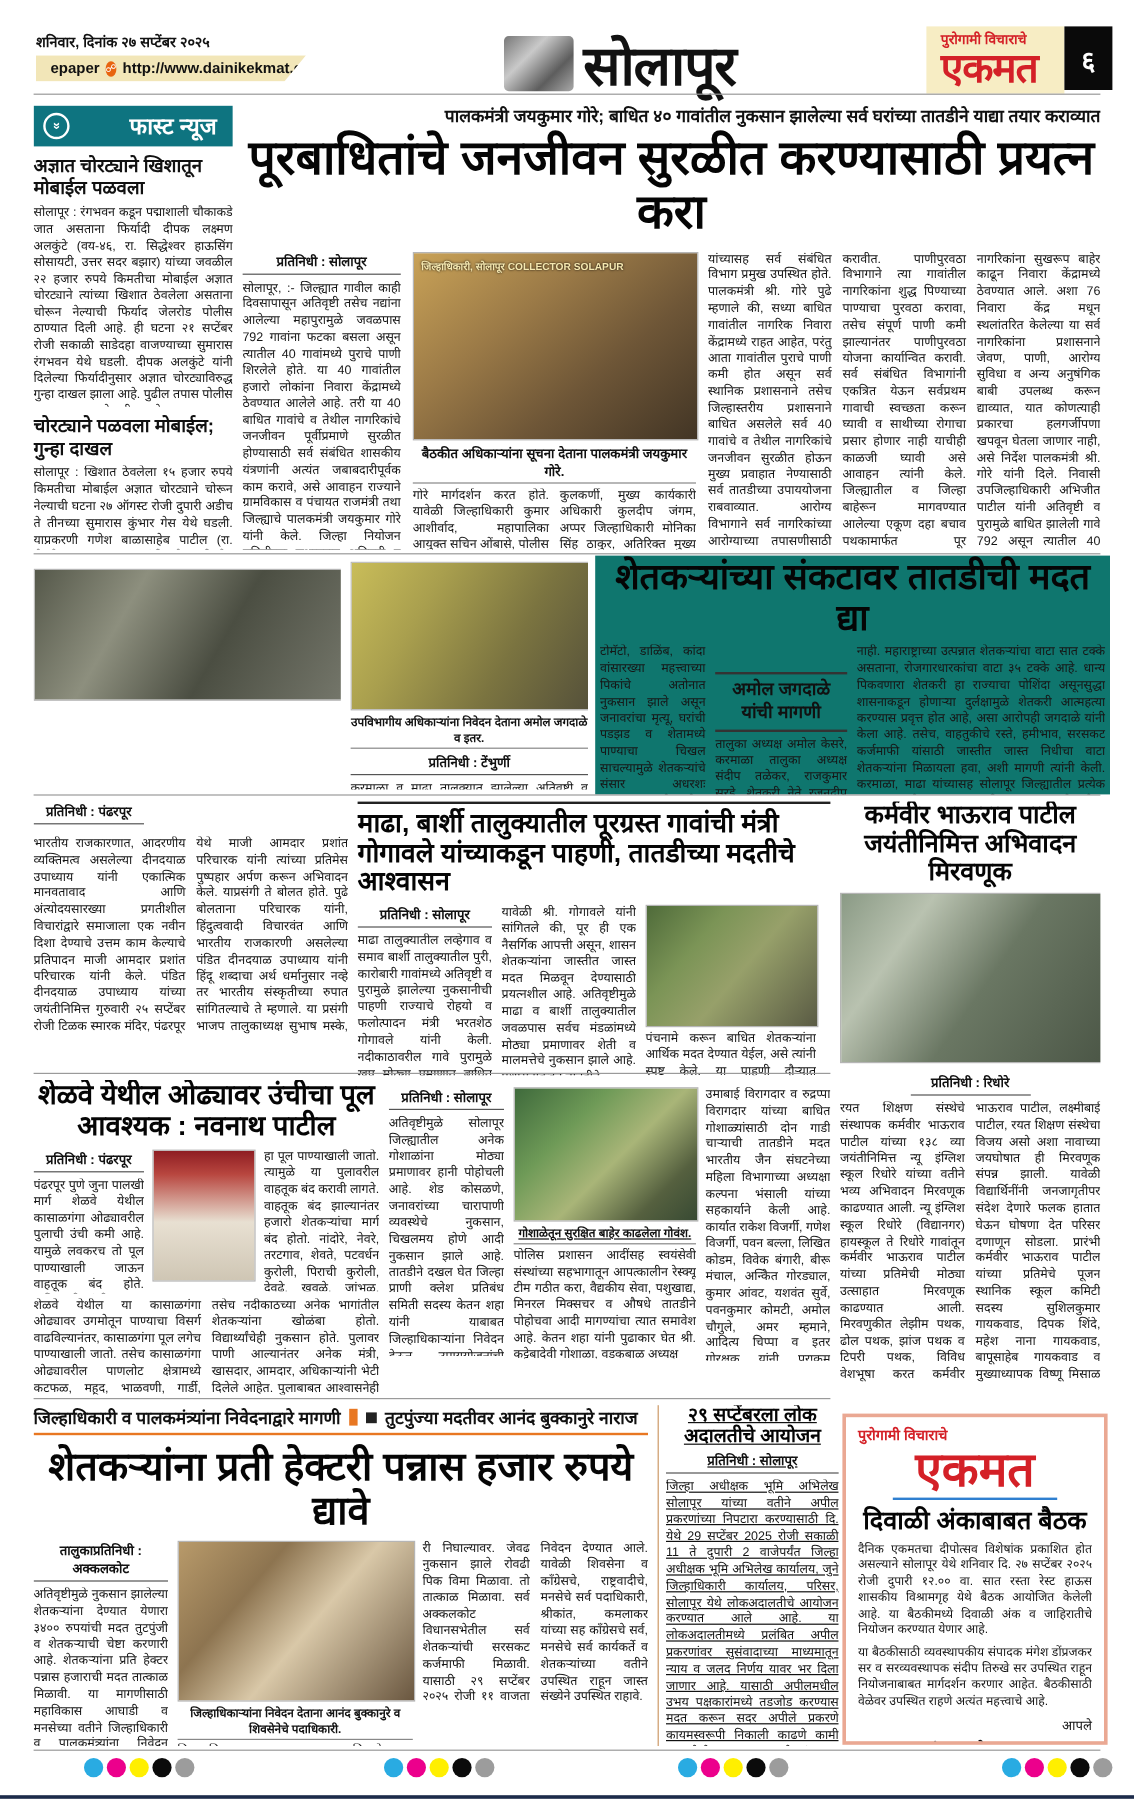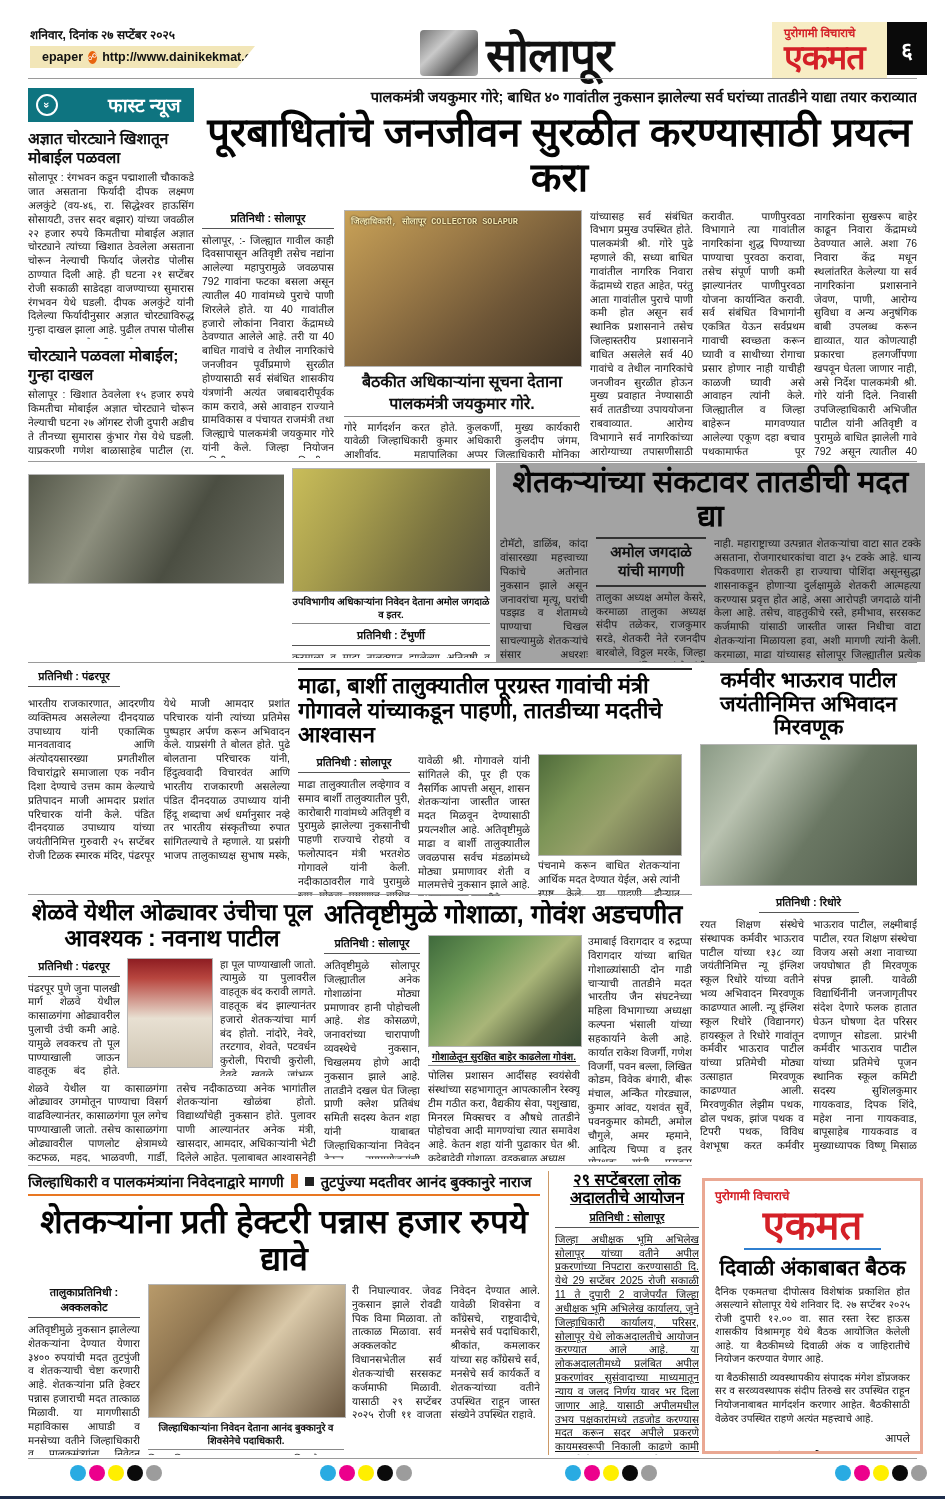--- a/index.html
+++ b/index.html
@@ -4,21 +4,21 @@
 <style>
   html,body{margin:0;padding:0;background:#e9e9e9;}
   .page{position:relative;width:945px;height:1501px;background:#ffffff;margin:0 auto;
         font-family:"Liberation Sans","DejaVu Sans",sans-serif;color:#111;overflow:hidden;}
   .abs{position:absolute;}
   .bodytx{font-size:10.4px;line-height:1.33;color:#161616;text-align:justify;overflow:hidden;}
   .cols2{column-count:2;column-gap:9px;}
   .cols3{column-count:3;column-gap:9px;}
   .reporter{font-weight:bold;font-size:11px;text-align:center;border-bottom:1px solid #555;
             padding-bottom:3px;margin-bottom:5px;}
-  .caption{font-weight:bold;font-size:16px;text-align:center;padding:3px 0 2px 0;border-bottom:1px solid #888;}
+  .caption{font-weight:bold;font-size:11px;text-align:center;padding:3px 0 2px 0;border-bottom:1px solid #888;}
   .photo{position:relative;overflow:hidden;border:1px solid #b5b5b5;}
   .headline{font-weight:bold;color:#050505;text-align:center;line-height:1.12;}
   .rule{background:#9a9a9a;height:1px;}
   
   .date-line{font-size:12px;font-weight:bold;}
   .epaper-strip{background:#f2e6b8;padding:4px 26px 4px 12px;font-size:12.5px;font-weight:bold;
                 clip-path:polygon(0 0,100% 0,92% 100%,0 100%);display:flex;align-items:center;gap:5px;}
   .link-dot{width:13px;height:13px;border-radius:50%;background:#e8640f;display:inline-block;color:#fff;
             font-size:9px;line-height:13px;text-align:center;font-weight:bold;}
   .masthead-logo{width:58px;height:46px;background:linear-gradient(135deg,#777 0%,#c9c9c9 35%,#5d5d5d 70%,#a9a9a9 100%);
@@ -30,22 +30,22 @@
   .pagebox{background:#0a0a0a;color:#fff;font-size:22px;font-weight:bold;width:40px;height:53px;
            display:flex;align-items:center;justify-content:center;}
   
   .fn-head{background:#0e7480;color:#fff;display:flex;align-items:center;gap:9px;padding:4px 8px;}
   .fn-icon{width:18px;height:18px;border:2px solid #fff;border-radius:50%;display:flex;align-items:center;
            justify-content:center;color:#fff;font-size:11px;font-weight:bold;transform:rotate(90deg);}
   .fn-title{font-size:19px;font-weight:bold;margin-left:41px;}
   .fn-h{font-size:15.5px;font-weight:bold;line-height:1.2;margin:8px 0 4px 0;}
   
   .pullq{font-weight:bold;font-size:15px;text-align:center;line-height:1.25;
-         border-top:2px solid #333;border-bottom:2px solid #333;padding:4px 2px;}
-  .cream{background:#a3a3a3;}
+         border-top:2px solid #333;border-bottom:2px solid #333;padding:4px 2px;margin-top:23px;}
+  .cream{background:#0f766e;}
   .kickbar{font-weight:bold;font-size:14.5px;border-bottom:2px solid #e87722;padding-bottom:3px;
            display:flex;align-items:center;gap:7px;}
   .sq-or{width:7px;height:14px;background:#e87722;display:inline-block;}
   .sq-bk{width:9px;height:9px;background:#222;display:inline-block;}
   .dots{display:flex;gap:3px;}
   .dot{width:16px;height:16px;border-radius:50%;}
   .d-c{background:#29abe2;} .d-m{background:#ec008c;} .d-y{background:#ffef00;}
   .d-k{background:#0b0b0b;} .d-g{background:#9c9c9c;}
   .ad-box{border:3px solid #eaa893;background:#fff;padding:6px 10px;}
   .ad-brand{color:#d42027;font-size:40px;font-weight:bold;text-align:center;line-height:1.05;}
@@ -94,21 +94,21 @@
 
   <div class="abs" style="left:202px;top:86px;width:715px;height:372px;overflow:hidden;">
     <div style="font-weight:bold;font-size:14.5px;text-align:right;">पालकमंत्री जयकुमार गोरे; बाधित ४० गावांतील नुकसान झालेल्या सर्व घरांच्या तातडीने याद्या तयार कराव्यात</div>
     <div class="headline" style="font-size:40px;margin:4px 0 10px 0;">पूरबाधितांचे  जनजीवन सुरळीत करण्यासाठी प्रयत्न करा</div>
     <div style="display:flex;gap:10px;">
       <div style="width:132px;flex:none;">
         <div class="reporter">प्रतिनिधी : सोलापूर</div>
         <div class="bodytx" style="height:252px;">सोलापूर, :- जिल्ह्यात गावील काही दिवसापासून अतिवृष्टी तसेच नद्यांना आलेल्या महापुरामुळे जवळपास 792 गावांना फटका बसला असून त्यातील 40 गावांमध्ये पुराचे पाणी शिरलेले होते. या 40 गावांतील हजारो लोकांना निवारा केंद्रामध्ये ठेवण्यात आलेले आहे. तरी या 40 बाधित गावांचे व तेथील नागरिकांचे जनजीवन पूर्वीप्रमाणे सुरळीत होण्यासाठी सर्व संबंधित शासकीय यंत्रणांनी अत्यंत जबाबदारीपूर्वक काम करावे, असे आवाहन राज्याने ग्रामविकास व पंचायत राजमंत्री तथा जिल्ह्याचे पालकमंत्री जयकुमार गोरे यांनी केले. जिल्हा नियोजन समितीच्या सभागृहात अतिवृष्टी व पूर परिस्थितीच्या अनुषंगाने आयोजित आढावा बैठकीत पालकमंत्री श्री.</div>
       </div>
       <div style="width:236px;flex:none;">
-        <div class="photo" style="width:236px;height:155px;background:linear-gradient(140deg,#c9a257 0%,#9b7a47 35%,#6e5637 65%,#423525 100%);font-family:Liberation Mono, monospace;">
+        <div class="photo" style="width:236px;height:155px;background:linear-gradient(140deg,#c9a257 0%,#9b7a47 35%,#6e5637 65%,#423525 100%);">
           <div class="overlaytx">जिल्हाधिकारी, सोलापूर COLLECTOR SOLAPUR</div>
         </div>
         <div class="caption">बैठकीत अधिकाऱ्यांना सूचना देताना पालकमंत्री जयकुमार गोरे.</div>
         <div class="bodytx cols2" style="height:95px;margin-top:4px;">गोरे मार्गदर्शन करत होते. यावेळी जिल्हाधिकारी कुमार आशीर्वाद, महापालिका आयुक्त सचिन ओंबासे, पोलीस शहर आयुक्त एम. राजकुमार, पोलीस अधीक्षक अतुल कुलकर्णी, मुख्य कार्यकारी अधिकारी कुलदीप जंगम, अप्पर जिल्हाधिकारी मोनिका सिंह ठाकुर, अतिरिक्त मुख्य कार्यकारी अधिकारी संदीप कोहिनकर, जिल्हा नियोजन अधिकारी दिलीप पवार, निवासी उपजिल्हाधिकारी अभिजीत पाटील</div>
       </div>
       <div style="flex:1;">
         <div class="bodytx cols3" style="height:272px;">यांच्यासह सर्व संबंधित विभाग प्रमुख उपस्थित होते. पालकमंत्री श्री. गोरे पुढे म्हणाले की, सध्या बाधित गावांतील नागरिक निवारा केंद्रामध्ये राहत आहेत, परंतु आता गावांतील पुराचे पाणी कमी होत असून सर्व स्थानिक प्रशासनाने तसेच जिल्हास्तरीय प्रशासनाने बाधित असलेले सर्व 40 गावांचे व तेथील नागरिकांचे जनजीवन सुरळीत होऊन मुख्य प्रवाहात नेण्यासाठी सर्व तातडीच्या उपाययोजना राबवाव्यात. आरोग्य विभागाने सर्व नागरिकांच्या आरोग्याच्या तपासणीसाठी आरोग्य शिबिरे आयोजित करावीत. पाणीपुरवठा विभागाने त्या गावांतील नागरिकांना शुद्ध पिण्याच्या पाण्याचा पुरवठा करावा, तसेच संपूर्ण पाणी कमी झाल्यानंतर पाणीपुरवठा योजना कार्यान्वित करावी. सर्व संबंधित विभागांनी एकत्रित येऊन सर्वप्रथम गावाची स्वच्छता करून घ्यावी व साथीच्या रोगाचा प्रसार होणार नाही याचीही काळजी घ्यावी असे आवाहन त्यांनी केले. जिल्ह्यातील व जिल्हा बाहेरून मागवण्यात आलेल्या एकूण दहा बचाव पथकामार्फत पूर कालावधीत 4 हजार 350 नागरिकांना सुखरूप बाहेर काढून निवारा केंद्रामध्ये ठेवण्यात आले. अशा 76 निवारा केंद्र मधून स्थलांतरित केलेल्या या सर्व नागरिकांना प्रशासनाने जेवण, पाणी, आरोग्य सुविधा व अन्य अनुषंगिक बाबी उपलब्ध करून द्याव्यात, यात कोणत्याही प्रकारचा हलगर्जीपणा खपवून घेतला जाणार नाही, असे निर्देश पालकमंत्री श्री. गोरे यांनी दिले. निवासी उपजिल्हाधिकारी अभिजीत पाटील यांनी अतिवृष्टी व पुरामुळे बाधित झालेली गावे 792 असून त्यातील 40 गावांमध्ये पुराचे पाणी जाऊन घरांचे नागरिकांचे खूप मोठे नुकसान झाल्याचे सांगितले. तसेच या काळात 8 नागरिकांचे मृत्यू झालेले असून मयत जनावरांची संख्या 156 तर मयत कोंबड्यांची संख्या 18000 इतकी आहे तर घरांची अंशता पडझड 883 इतकी झालेली असल्याचे सांगितले.</div>
       </div>
     </div>
   </div>
@@ -182,21 +182,20 @@
         <div class="reporter">प्रतिनिधी : पंढरपूर</div>
         <div class="bodytx" style="height:96px;">पंढरपूर पुणे जुना पालखी मार्ग शेळवे येथील कासाळगंगा ओढ्यावरील पुलाची उंची कमी आहे. यामुळे लवकरच तो पूल पाण्याखाली जाऊन वाहतूक बंद होते. याठिकाणी उंचीचा पूल करावा, अशी मागणी शेळवेचे पोलीस पाटील ॲड नवनाथ पाटील यांनी केली आहे.</div>
       </div>
       <div class="photo" style="width:84px;height:108px;flex:none;background:linear-gradient(180deg,#8e1d22 0%,#b8463f 18%,#e8e0d2 55%,#cfc6b4 100%);"></div>
       <div class="bodytx" style="flex:1;height:118px;">हा पूल पाण्याखाली जातो. त्यामुळे या पुलावरील वाहतूक बंद करावी लागते. वाहतूक बंद झाल्यानंतर हजारो शेतकऱ्यांचा मार्ग बंद होतो. नांदोरे, नेवरे, तरटगाव, शेवते, पटवर्धन कुरोली, पिराची कुरोली, देवढे, खवळे, जांभूळ, शेळवे,</div>
     </div>
     <div class="bodytx cols2" style="height:118px;margin-top:4px;">शेळवे येथील या कासाळगंगा ओढ्यावर उगमोतून पाण्याचा विसर्ग वाढविल्यानंतर, कासाळगंगा पूल लगेच पाण्याखाली जातो. तसेच कासाळगंगा ओढ्यावरील पाणलोट क्षेत्रामध्ये कटफळ, महूद, भाळवणी, गार्डी, जेनवाडी, घोंडेवाडी, उपरी, पळशी, सुपली, भडीसेगाव, शेळवे, वाडीकुरोली तसेच नदीकाठच्या अनेक भागांतील शेतकऱ्यांना खोळंबा होतो. विद्यार्थ्यांचेही नुकसान होते. पुलावर पाणी आल्यानंतर अनेक मंत्री, खासदार, आमदार, अधिकाऱ्यांनी भेटी दिलेले आहेत. पुलाबाबत आश्वासनेही दिली आहेत. तरी पंढरपूर पुणे जुना पालखी मार्ग शेळवे येथील कासाळगंगा ओढ्यावरील पूल होणे अत्यंत गरजेचे आहे, असे नवनाथ पाटील यांनी म्हटले आहे.</div>
   </div>
 
   <div class="abs" style="left:324px;top:900px;width:368px;height:262px;overflow:hidden;">
-    <div class="headline" style="font-size:26px;text-align:left;">अतिवृष्टीमुळे गोशाळा, गोवंश अडचणीत</div>
     <div style="display:flex;gap:8px;margin-top:6px;">
       <div style="width:96px;flex:none;">
         <div class="reporter">प्रतिनिधी : सोलापूर</div>
         <div class="bodytx" style="height:200px;">अतिवृष्टीमुळे सोलापूर जिल्ह्यातील अनेक गोशाळांना मोठ्या प्रमाणावर हानी पोहोचली आहे. शेड कोसळणे, जनावरांच्या चारापाणी व्यवस्थेचे नुकसान, चिखलमय होणे आदी नुकसान झाले आहे. तातडीने दखल घेत जिल्हा प्राणी क्लेश प्रतिबंध समिती सदस्य केतन शहा यांनी याबाबत जिल्हाधिकाऱ्यांना निवेदन देऊन उपाययोजनांची मागणी केली आहे. बाधित गोशाळांची तातडीने पाहणी करून नुकसानीचे पंचनामे करा, तातडीने शासकीय मदत द्या, महानगरपालिका, पशुसंवर्धन विभाग,</div>
       </div>
       <div style="width:152px;flex:none;">
         <div class="photo" style="width:152px;height:110px;background:linear-gradient(135deg,#3f6a3c 0%,#6e9a57 30%,#a9b578 55%,#55603f 80%,#384a33 100%);"></div>
         <div class="caption" style="font-size:9.8px;text-decoration:underline;">गोशाळेतून सुरक्षित बाहेर काढलेला गोवंश.</div>
         <div class="bodytx" style="height:92px;margin-top:3px;">पोलिस प्रशासन आदींसह स्वयंसेवी संस्थांच्या सहभागातून आपत्कालीन रेस्क्यू टीम गठीत करा, वैद्यकीय सेवा, पशुखाद्य, मिनरल मिक्सचर व औषधे तातडीने पोहोचवा आदी मागण्यांचा त्यात समावेश आहे. केतन शहा यांनी पुढाकार घेत श्री. कट्टेबादेवी गोशाळा, वडकबाळ अध्यक्ष</div>
       </div>

